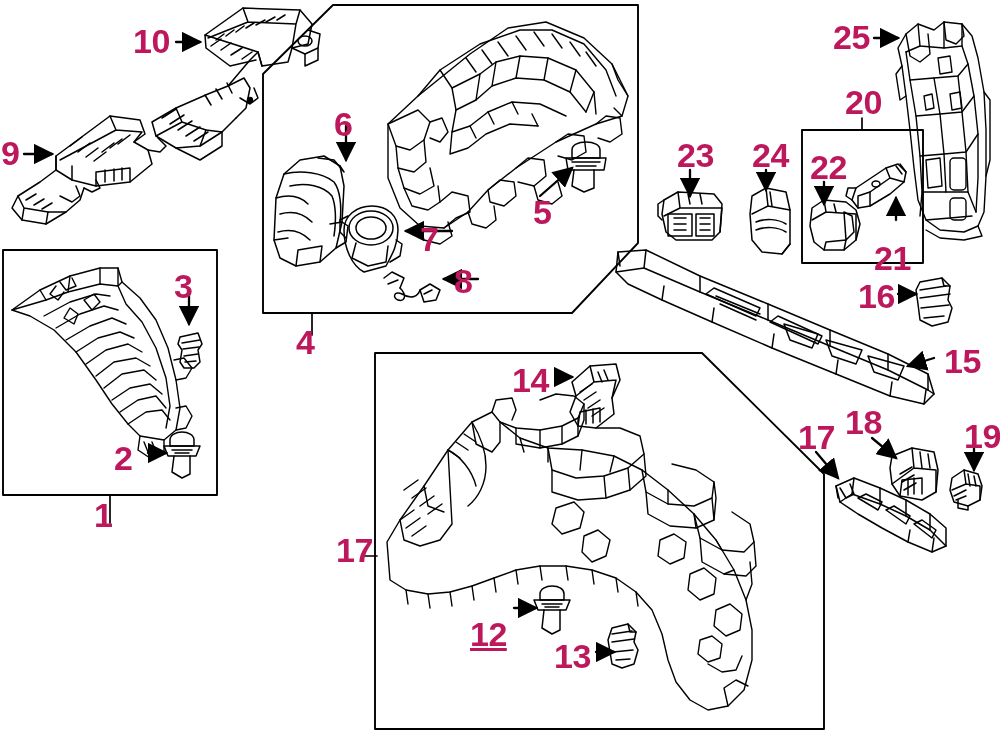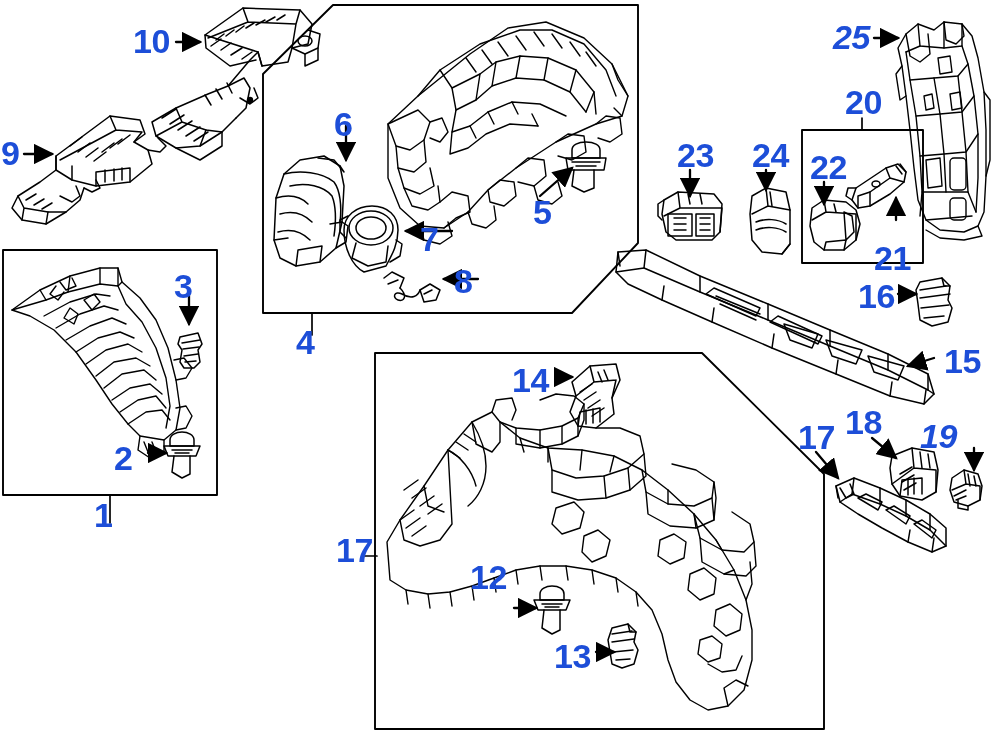--- a/index.html
+++ b/index.html
@@ -17,21 +17,21 @@
   #stage svg{
     position:absolute;left:0;top:0;
     width:1000px;height:731px;
   }
   .callout{
     position:absolute;
     font-family:"Liberation Sans", sans-serif;
     font-weight:bold;
     font-size:34px;
     line-height:34px;
-    color:#1d4ed8;
+    color:#be185d;
     letter-spacing:-0.5px;
     white-space:nowrap;
     user-select:none;
   }
 </style>
 </head>
 <body>
 
 <div id="stage">
 
@@ -452,28 +452,28 @@
   <div class="callout" style="left:114px; top:441px;">2</div>
   <div class="callout" style="left:174px; top:269px;">3</div>
   <div class="callout" style="left:296px; top:325px;">4</div>
   <div class="callout" style="left:533px; top:195px;">5</div>
   <div class="callout" style="left:334px; top:107px;">6</div>
   <div class="callout" style="left:420px; top:222px;">7</div>
   <div class="callout" style="left:454px; top:264px;">8</div>
   <div class="callout" style="left:1px;   top:136px;">9</div>
   <div class="callout" style="left:133px; top:24px;">10</div>
   <div class="callout" style="left:336px; top:533px;">17</div>
-  <div class="callout" style="left:470px; top:560px;">12</div>
+  <div class="callout" style="left:470px; top:617px;text-decoration:underline;">12</div>
   <div class="callout" style="left:554px; top:639px;">13</div>
   <div class="callout" style="left:512px; top:363px;">14</div>
   <div class="callout" style="left:944px; top:344px;">15</div>
   <div class="callout" style="left:858px; top:279px;">16</div>
   <div class="callout" style="left:798px; top:420px;">17</div>
   <div class="callout" style="left:845px; top:405px;">18</div>
-  <div class="callout" style="left:920px; top:419px;font-style:italic;">19</div>
+  <div class="callout" style="left:964px; top:419px;">19</div>
   <div class="callout" style="left:845px; top:85px;">20</div>
   <div class="callout" style="left:874px; top:222px;margin-top:19px;">21</div>
   <div class="callout" style="left:810px; top:150px;">22</div>
   <div class="callout" style="left:677px; top:138px;text-align:right;">23</div>
   <div class="callout" style="left:752px; top:138px;">24</div>
-  <div class="callout" style="left:833px; top:20px;font-style:italic;">25</div>
+  <div class="callout" style="left:833px; top:20px;">25</div>
 
 </div>
 
 </body></html>

